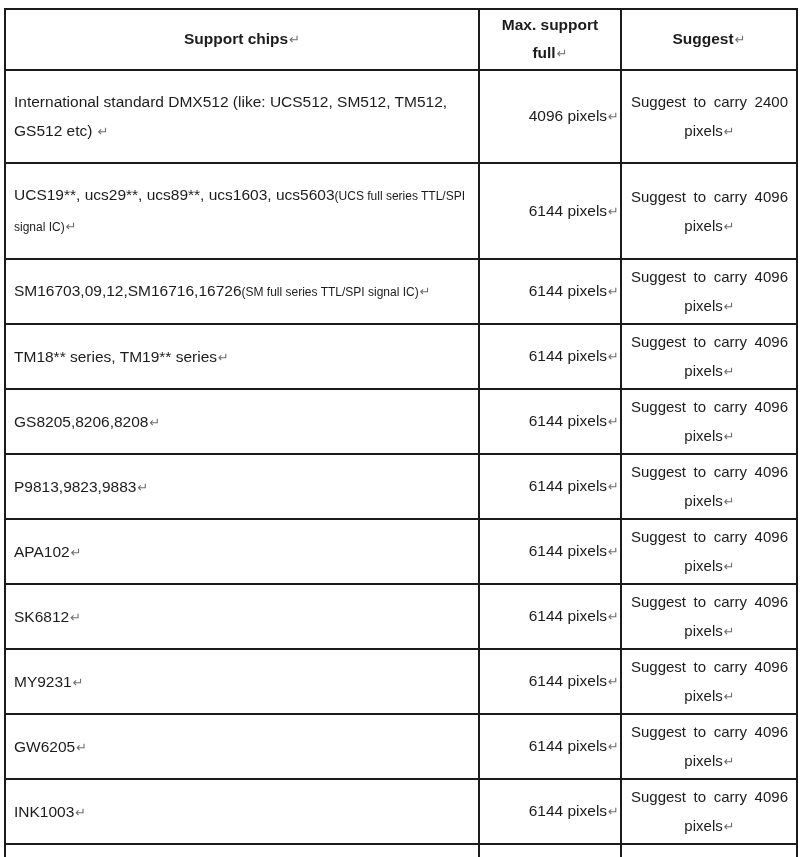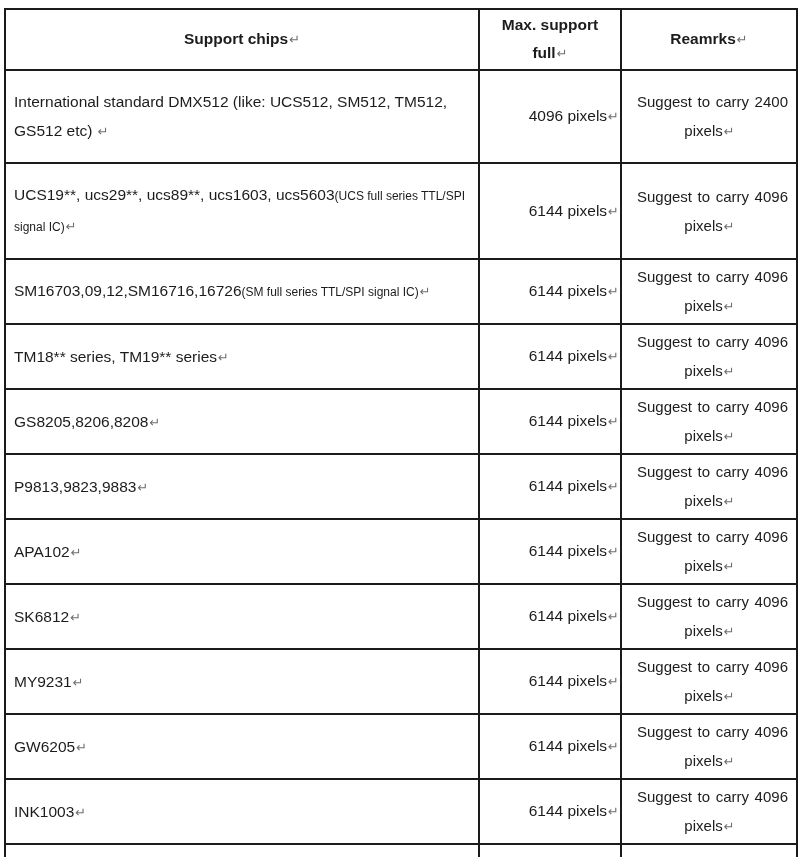--- a/index.html
+++ b/index.html
@@ -59,21 +59,20 @@
   }
   td.remark-cell {
     padding: 2px 8px 2px 9px;
     font-size: 15px;
   }
   .remark-line1 {
     text-align: justify;
     text-align-last: justify;
     line-height: 29px;
     white-space: normal;
-    margin-left: 6px;
   }
   .remark-line2 {
     text-align: center;
     line-height: 29px;
   }
   .ret {
     font-family: "DejaVu Sans", sans-serif;
     color: #6f6f6f;
     font-size: 13px;
     font-weight: normal;
@@ -93,21 +92,21 @@
     <thead>
       <tr>
         <th>
           <span>Support chips</span><span class="ret">↵</span>
         </th>
         <th>
           <div><span>Max. support</span></div>
           <div><span>full</span><span class="ret">↵</span></div>
         </th>
         <th>
-          <span>Reamrks</span><span class="ret">↵</span>
+          <span>Suggest</span><span class="ret">↵</span>
         </th>
       </tr>
     </thead>
     <tbody>
         <tr>
           <td class="chips-cell"><span>International standard DMX512 (like: UCS512, SM512, TM512, GS512 etc) </span><span class="ret">↵</span></td>
           <td class="max-cell"><span>4096 pixels</span><span class="ret">↵</span></td>
           <td class="remark-cell">
             <div class="remark-line1">Suggest to carry 2400</div>
             <div class="remark-line2"><span>pixels</span><span class="ret">↵</span></div>

